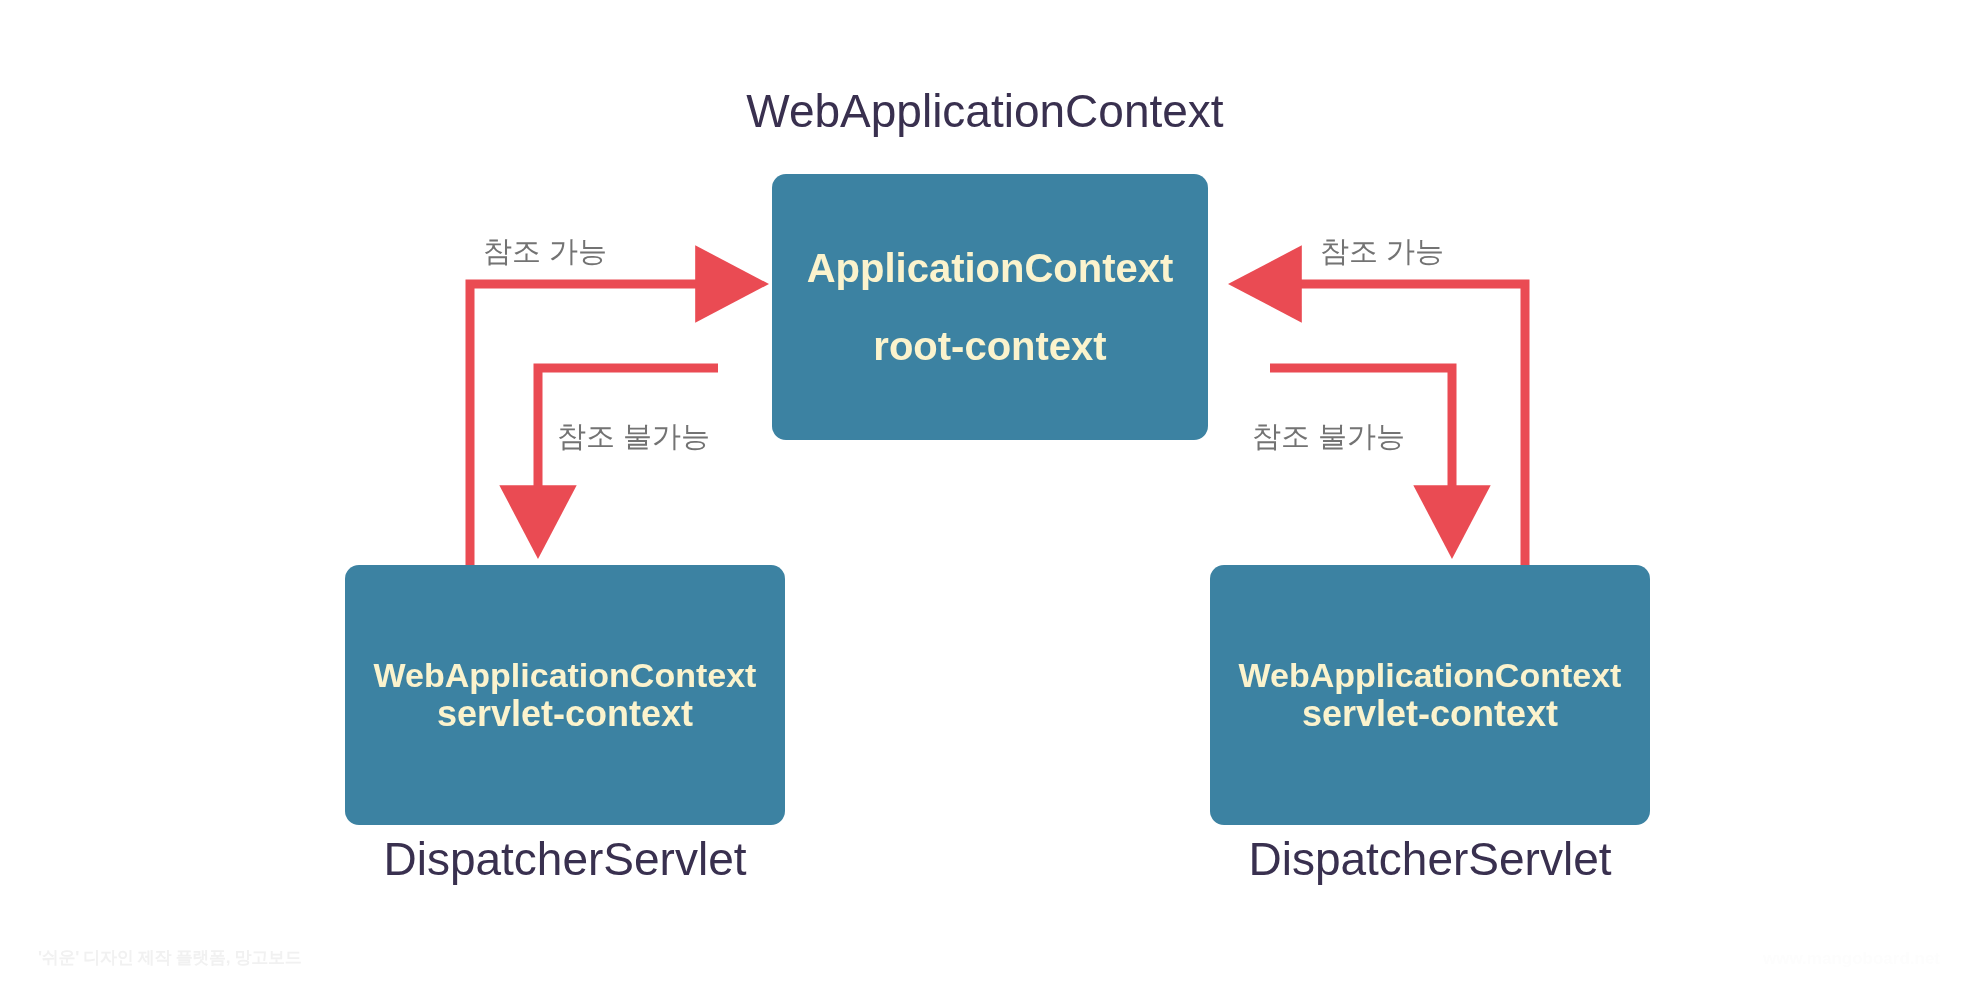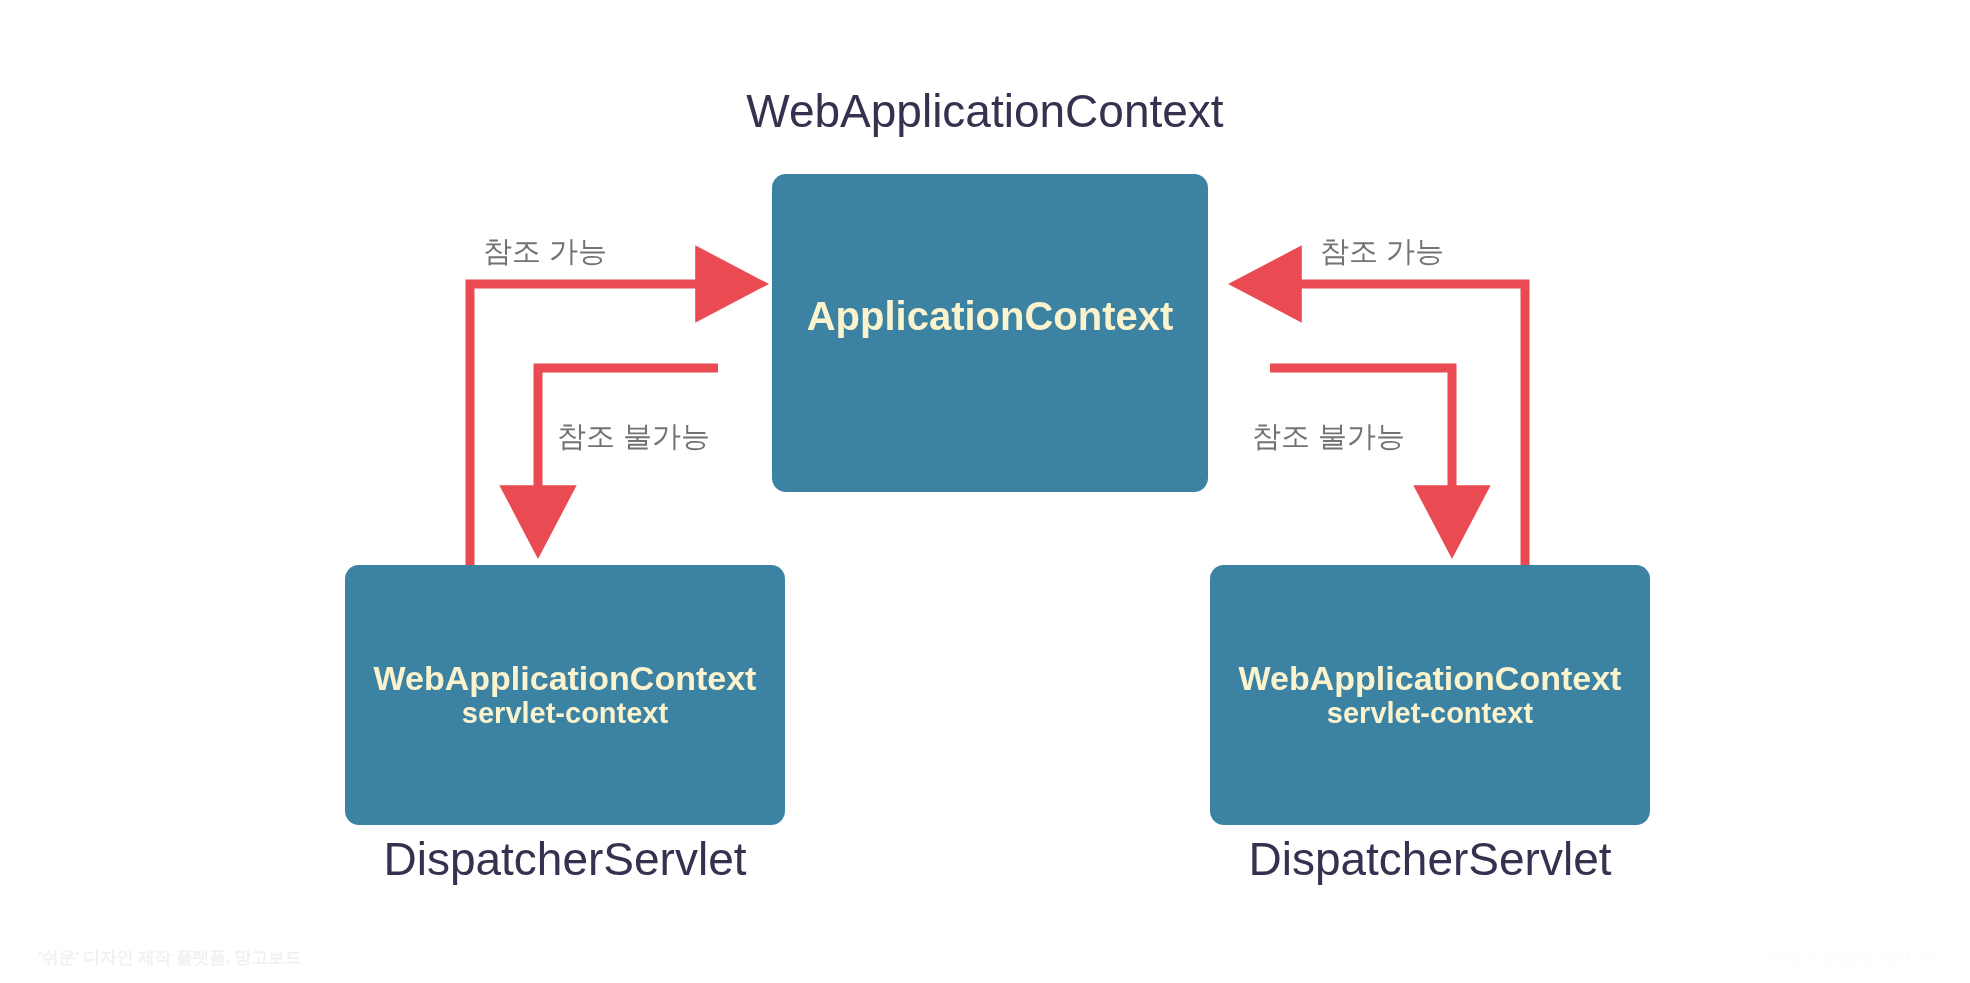--- a/index.html
+++ b/index.html
@@ -34,35 +34,35 @@
     justify-content: center;
     color: #fbf3cd;
     font-weight: bold;
     z-index: 2;
   }
   .ctx-box .line1 { line-height: 1.1; }
   .ctx-box .line2 { line-height: 1.1; }
 
   #root-box {
     left: 772px; top: 174px;
-    width: 436px; height: 318px;
+    width: 436px; height: 266px;
   }
   #root-box .line1 { font-size: 40px; margin-bottom: 34px; }
   #root-box .line2 { font-size: 40px; }
 
   #left-box {
     left: 345px; top: 565px;
     width: 440px; height: 260px;
   }
   #right-box {
     left: 1210px; top: 565px;
     width: 440px; height: 260px;
   }
   .servlet-box .line1 { font-size: 34px; }
-  .servlet-box .line2 { font-size: 29px; }
+  .servlet-box .line2 { font-size: 36px; }
 
   .heading {
     position: absolute;
     color: #39304f;
     font-size: 46px;
     font-weight: 400;
     white-space: nowrap;
     z-index: 3;
   }
   #title-top {
@@ -147,20 +147,21 @@
 
     <g>
       <path d="M 1270,368 L 1452,368 L 1452,505" fill="none" stroke="#ea4b53" stroke-width="9" marker-end="url(#ah-down)"></path>
     </g>
   </svg>
 
   <div class="heading" id="title-top">WebApplicationContext</div>
 
   <div class="ctx-box" id="root-box">
     <div class="line1">ApplicationContext</div>
+    <div class="line2">root-context</div>
   </div>
 
   <div class="ctx-box servlet-box" id="left-box">
     <div class="line1">WebApplicationContext</div>
     <div class="line2">servlet-context</div>
   </div>
 
   <div class="ctx-box servlet-box" id="right-box">
     <div class="line1">WebApplicationContext</div>
     <div class="line2">servlet-context</div>

